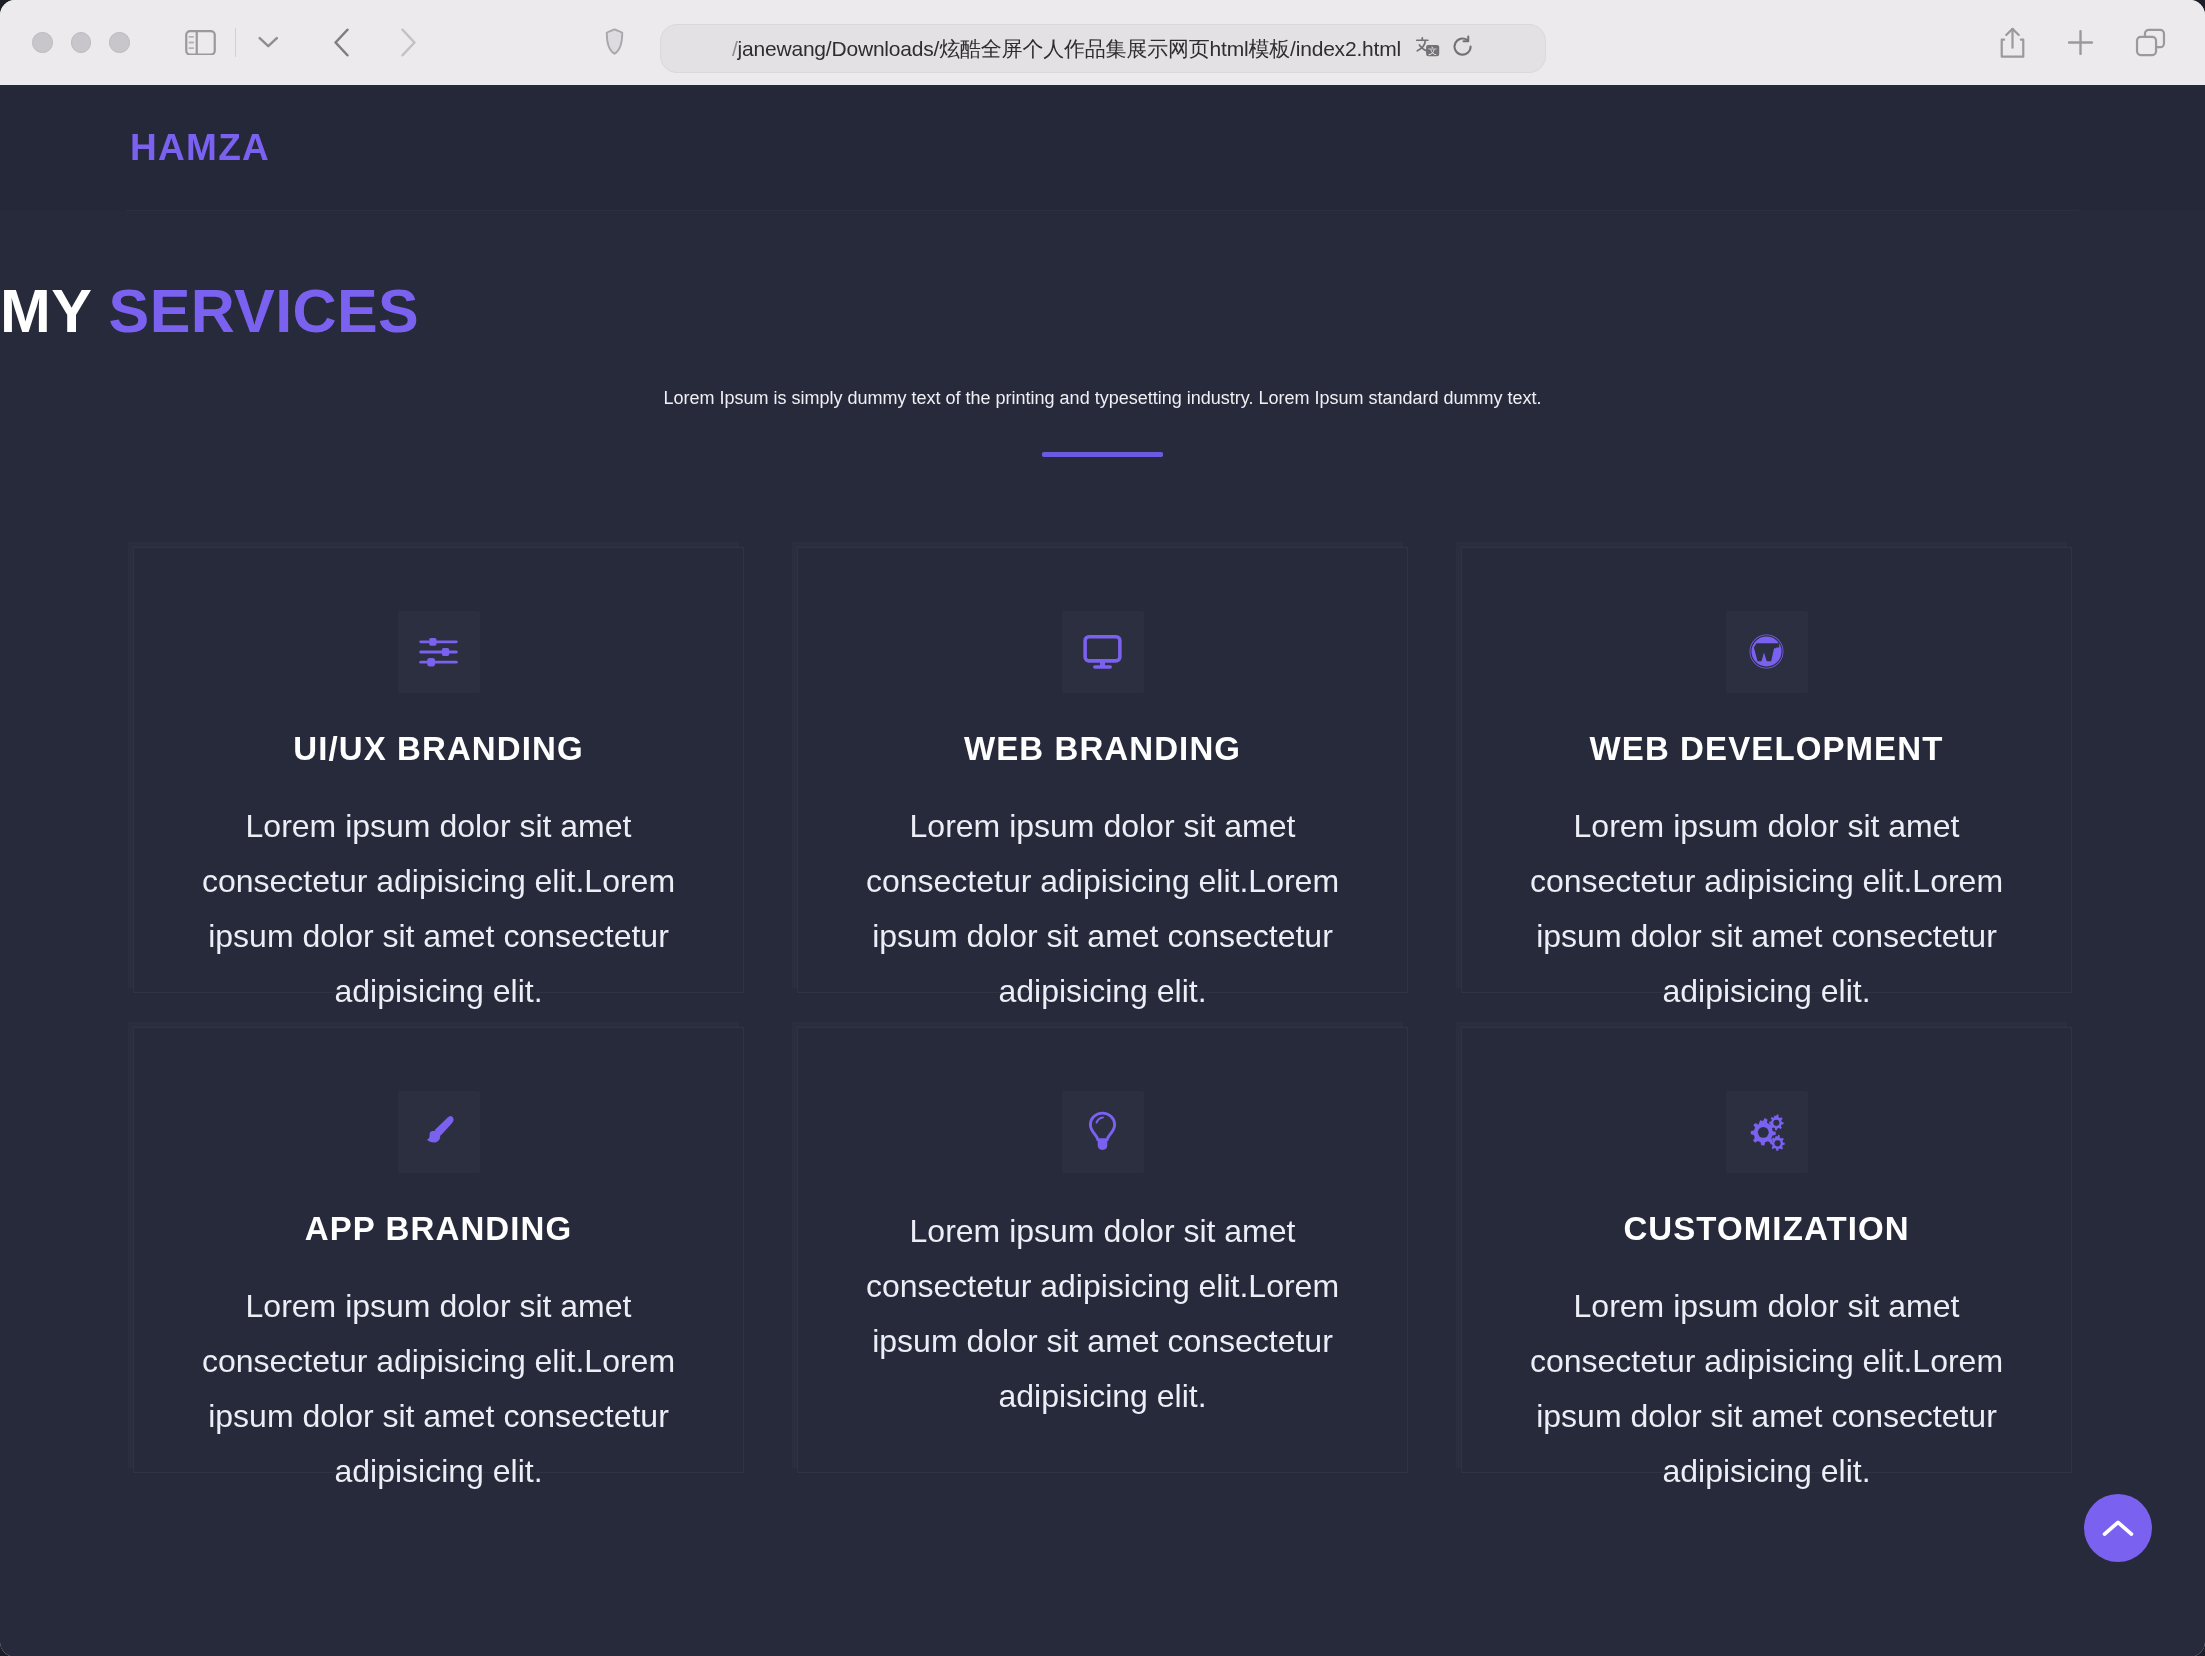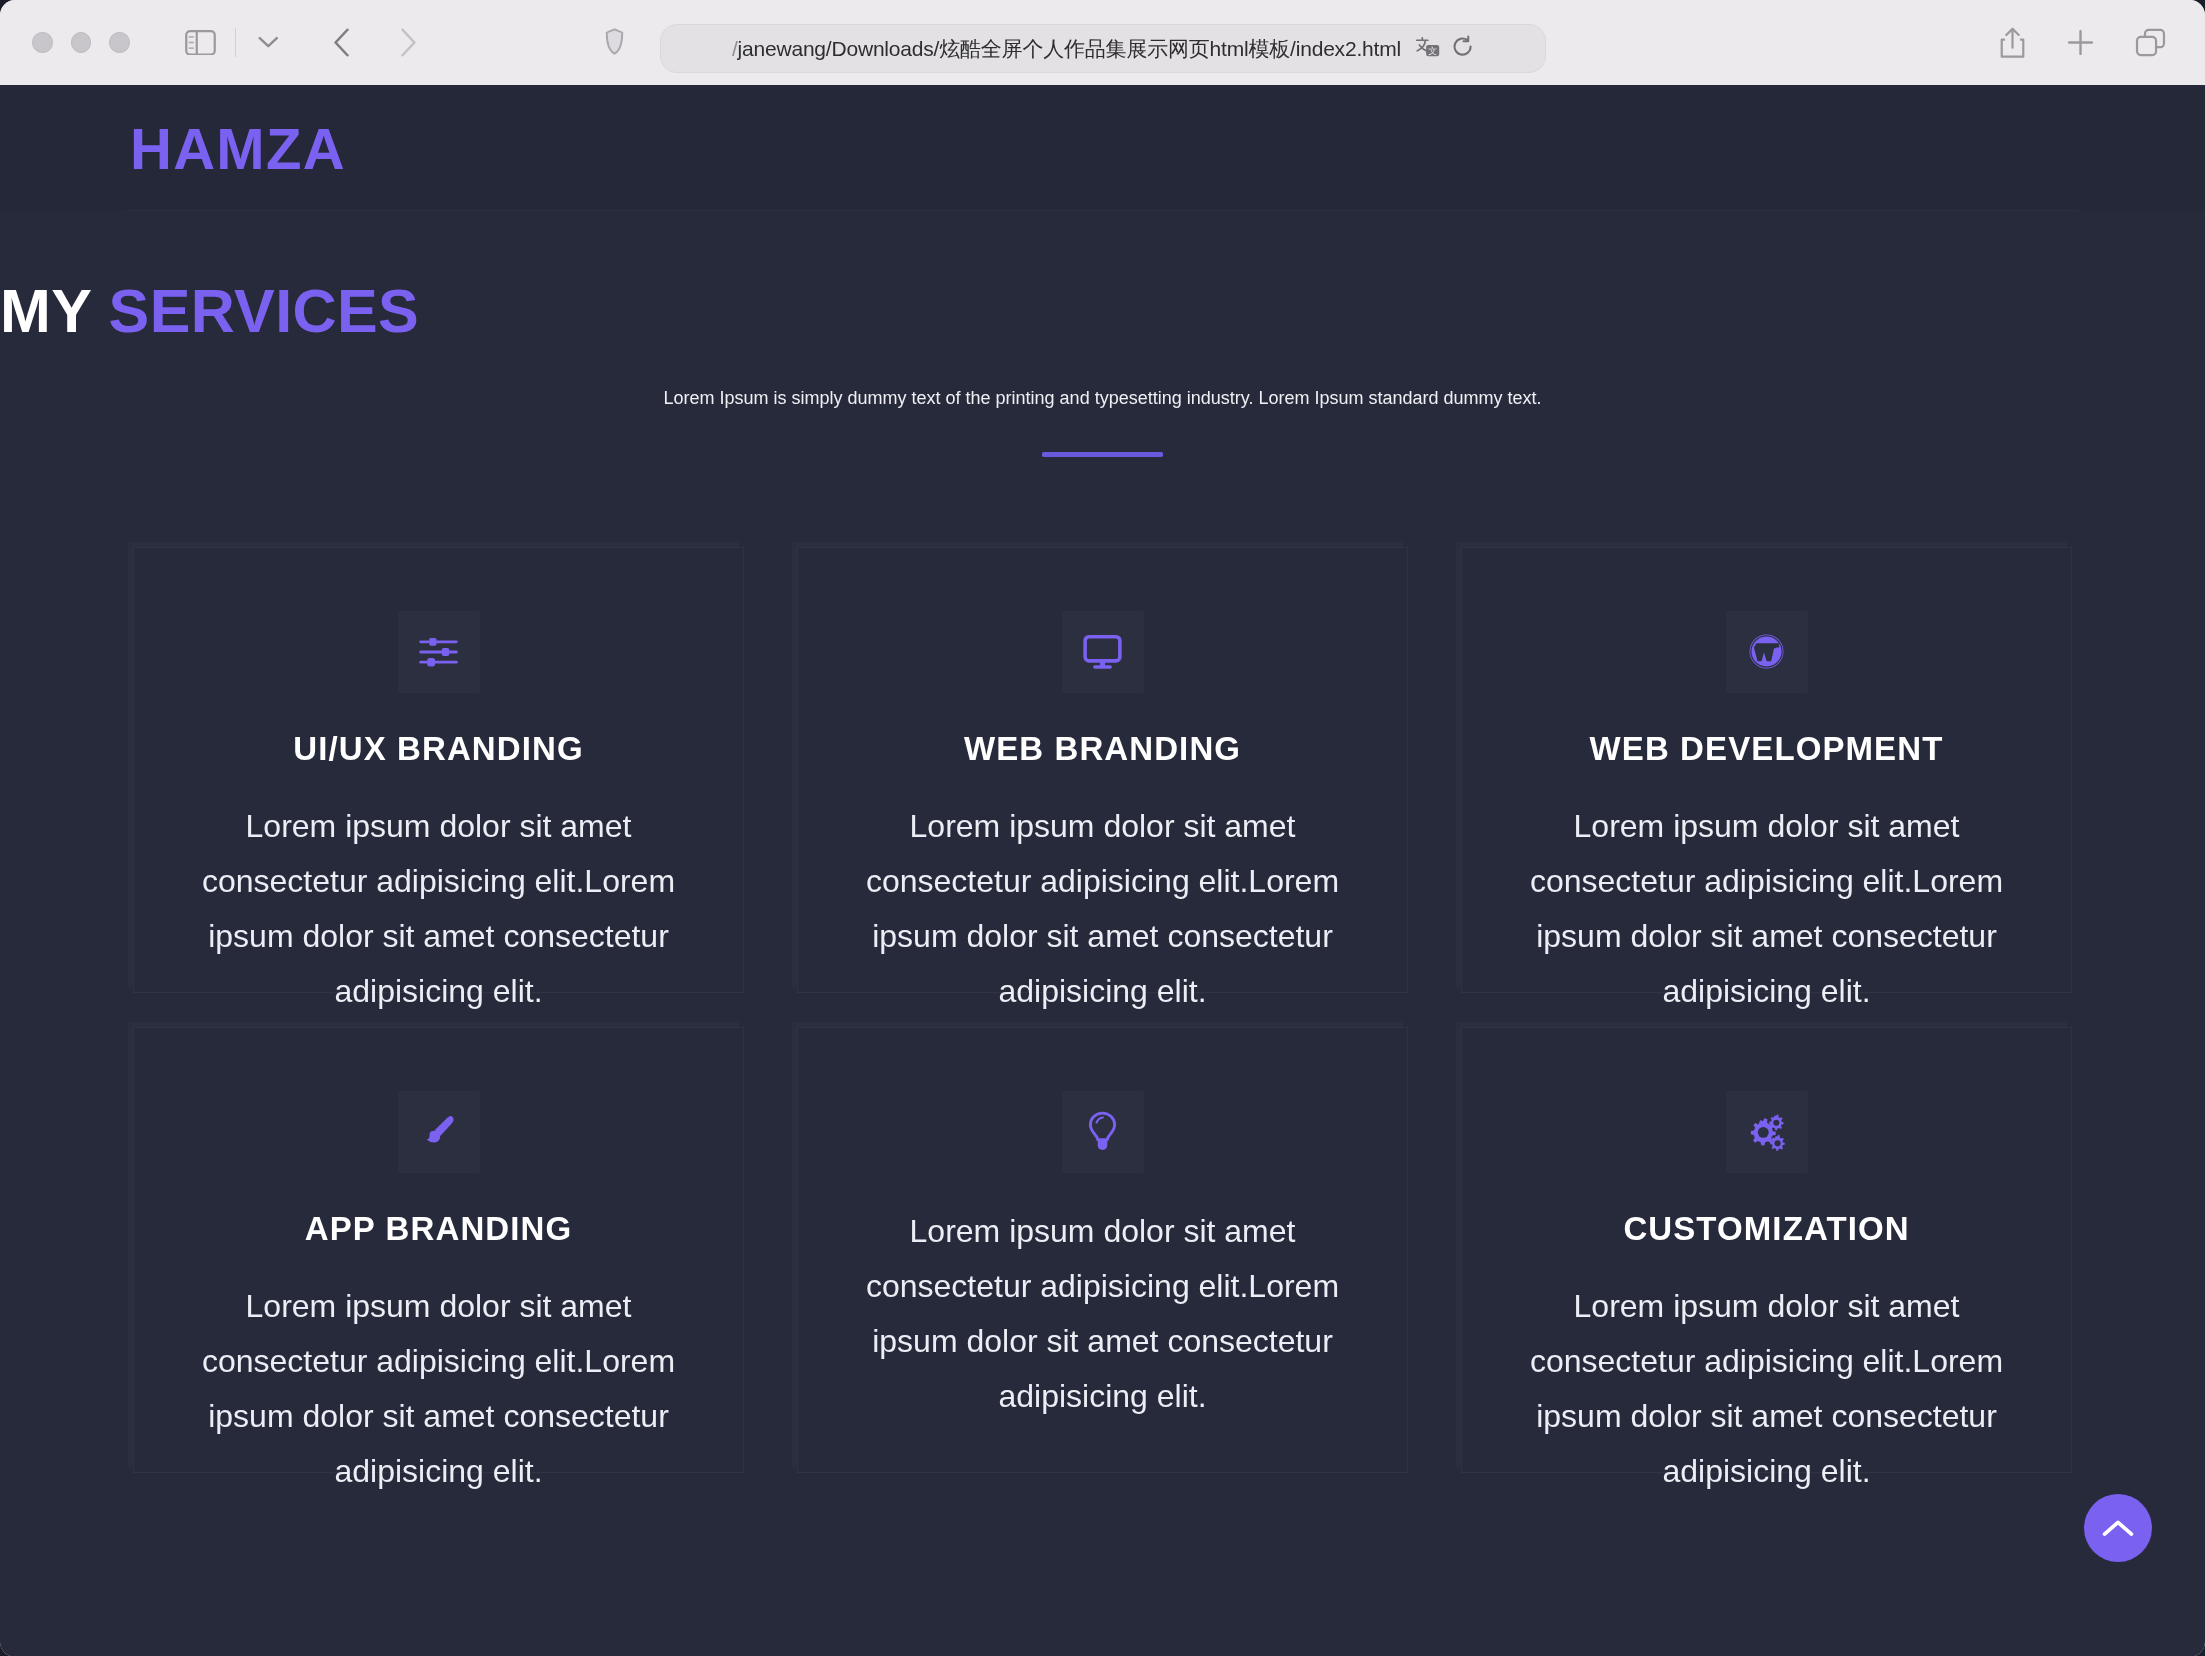--- a/index.html
+++ b/index.html
@@ -127,21 +127,21 @@
   
   .site-header {
     position: relative;
     height: 126px;
     background: #242839;
     display: flex;
     align-items: center;
     padding: 0 126px 0 130px;
   }
   .logo {
-    font-size: 58px;
+    font-size: 37px;
     font-weight: bold;
     letter-spacing: 1.3px;
     color: #7b61f0;
   }
   .main-nav {
     margin-left: auto;
     display: flex;
     align-items: center;
     gap: 0;
   }

